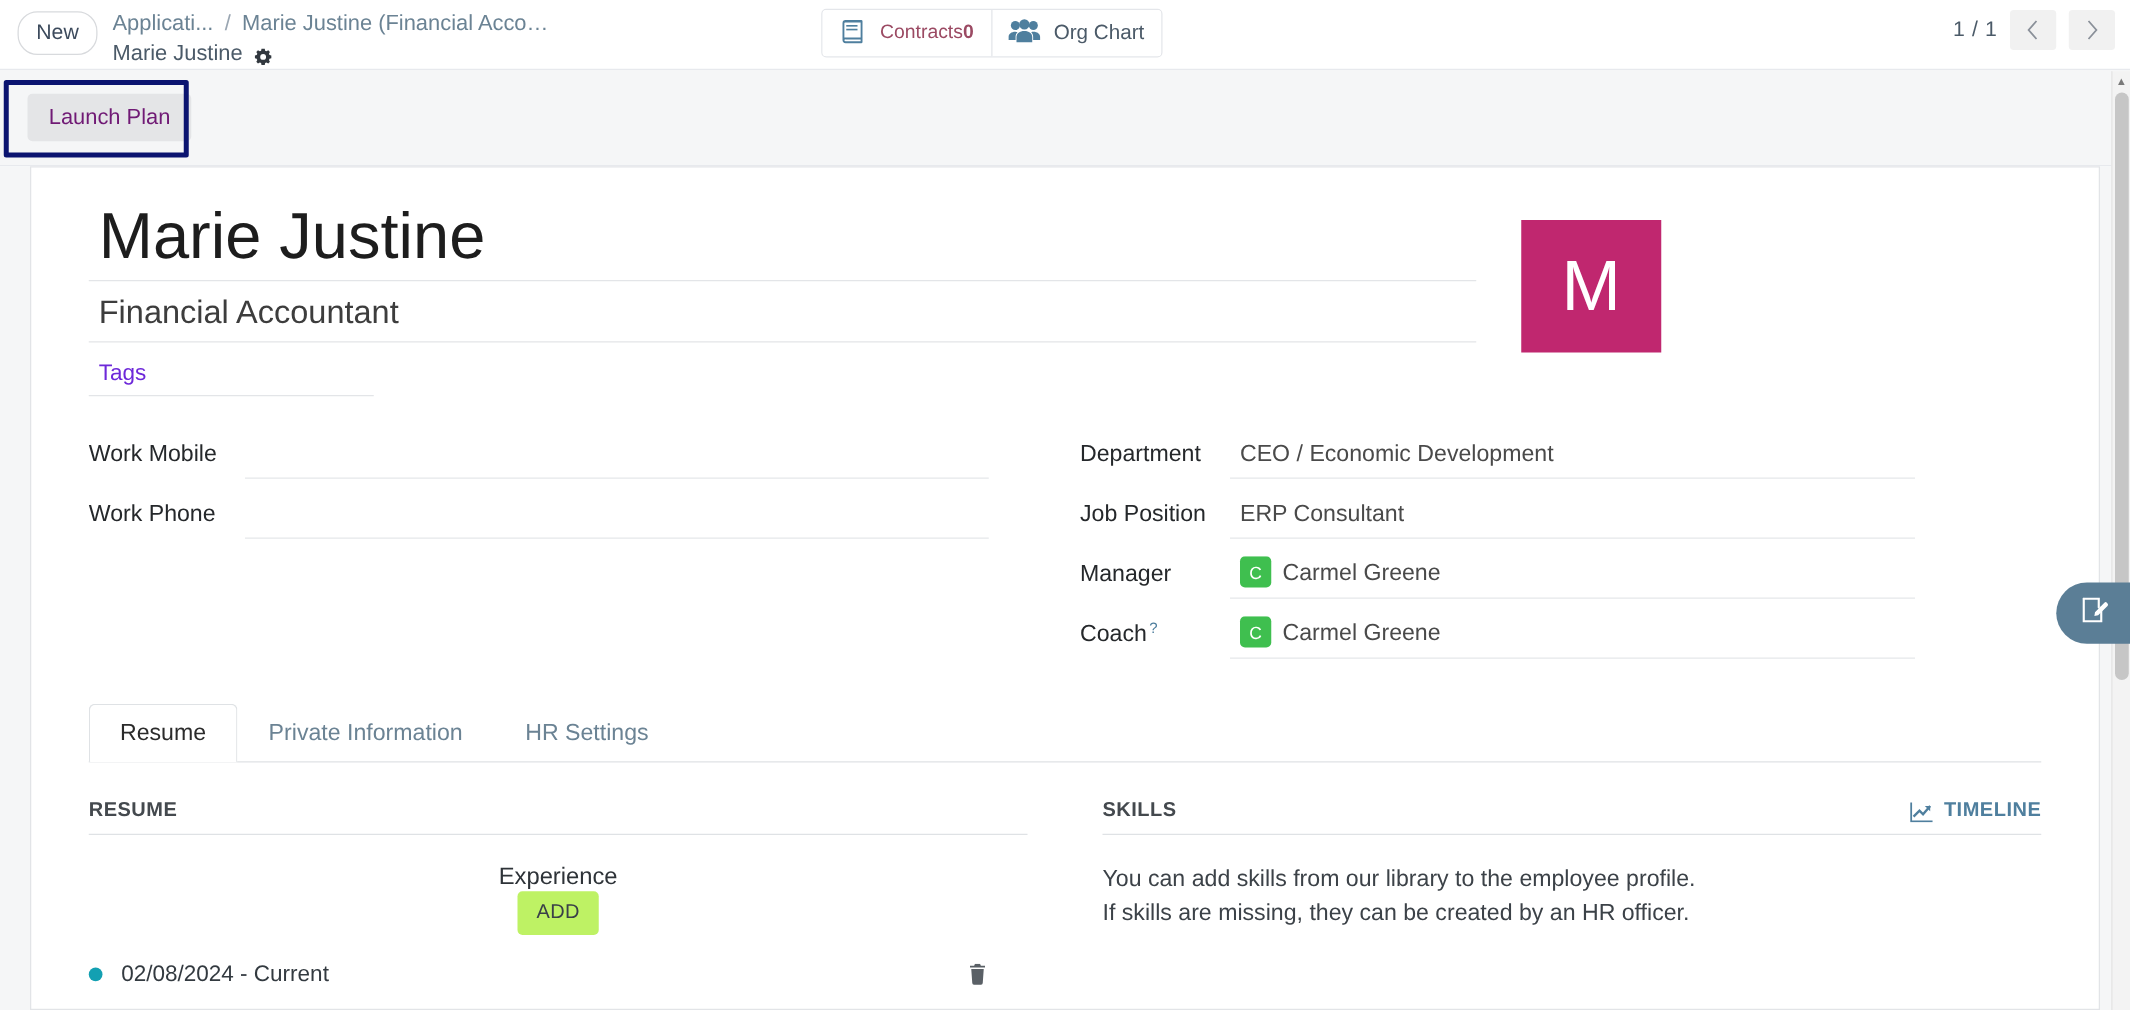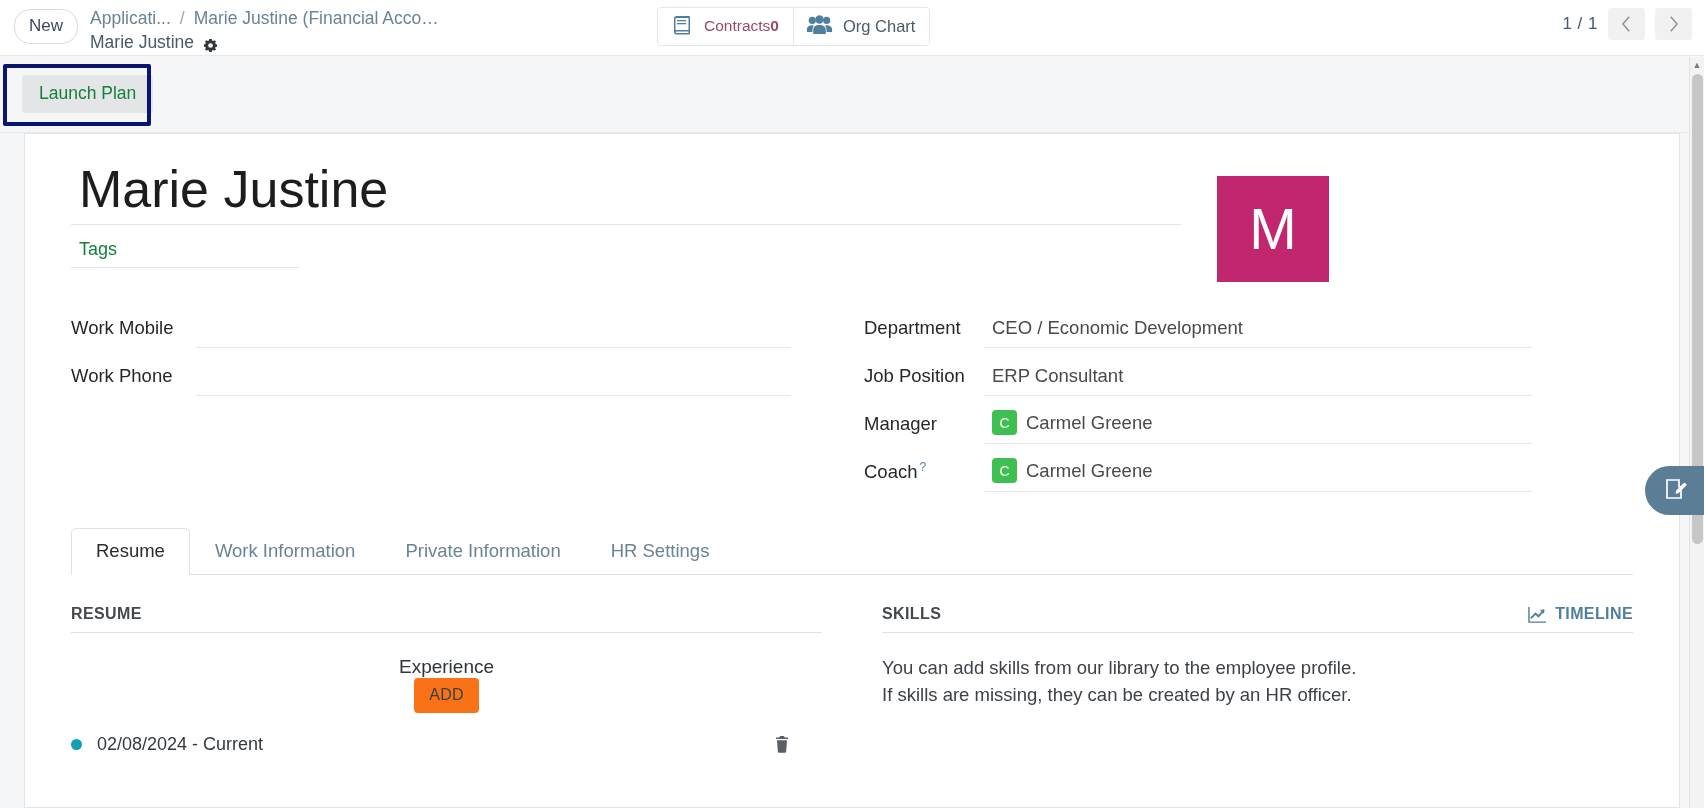--- a/index.html
+++ b/index.html
@@ -132,21 +132,21 @@
     border-radius: 2px;
     pointer-events: none;
   }
   .launch-plan-btn {
     margin-left: 22px;
     padding: 9px 17px 10px;
     background: #e4e5e7;
     border: none;
     border-radius: 4px;
     font-size: 17.5px;
-    color: #15803d;
+    color: #701a75;
     cursor: pointer;
     line-height: 1.1;
   }
 
   
   .sheet-area {
     background: #f5f6f7;
     height: 675px;
     padding: 0 24px;
     position: relative;
@@ -172,21 +172,21 @@
   .job-title {
     font-size: 26px;
     color: #3d3d3d;
     padding: 9px 8px 8px 8px;
     border-bottom: 1px solid #e3e5e8;
   }
   .tags-field {
     margin-top: 11px;
     width: 228px;
     font-size: 18px;
-    color: #15803d;
+    color: #6d28d9;
     padding: 3px 8px 7px 8px;
     border-bottom: 1px solid #e3e5e8;
   }
   .avatar-box {
     width: 112px; height: 106px;
     background: #c0276f;
     color: #ffffff;
     font-size: 57px;
     display: flex; align-items: center; justify-content: center;
     margin-left: 36px;
@@ -300,21 +300,21 @@
   .chart-icon { width: 19px; height: 17px; }
   .sub-row {
     display: flex;
     align-items: center;
     justify-content: space-between;
     margin-top: 23px;
     flex-direction: column;
   }
   .sub-title { font-size: 19px; color: #2e3338; }
   .add-btn {
-    background: #f97316;
+    background: #bef264;
     border: none;
     border-radius: 4px;
     padding: 8px 15px 9px;
     font-size: 16px;
     color: #3a4048;
     cursor: pointer;
     letter-spacing: .3px;
   }
   .resume-line {
     display: flex;
@@ -455,20 +455,21 @@
   <button class="launch-plan-btn">Launch Plan</button>
   <div class="highlight-box"></div>
 </div>
 
 <div class="sheet-area">
   <div class="sheet">
 
     <div class="title-row">
       <div class="title-left">
         <h1 class="emp-name">Marie Justine</h1>
+        <div class="job-title">Financial Accountant</div>
         <div class="tags-field">Tags</div>
       </div>
       <div class="avatar-box">M</div>
     </div>
 
     <div class="fields">
       <div class="col left">
         <div class="frow">
           <span class="flabel">Work Mobile</span>
           <span class="fvalue"></span>
@@ -502,21 +503,20 @@
           <span class="fvalue">
             <span class="mini-avatar">C</span>
             <span>Carmel Greene</span>
           </span>
         </div>
       </div>
     </div>
 
     <div class="tabs">
       <div class="tab active">Resume</div>
-      <div class="tab">Work Information</div>
       <div class="tab">Private Information</div>
       <div class="tab">HR Settings</div>
     </div>
 
     <div class="tab-content">
       <div class="panel">
         <div class="panel-head">
           <span>RESUME</span>
         </div>
         <div class="sub-row">

